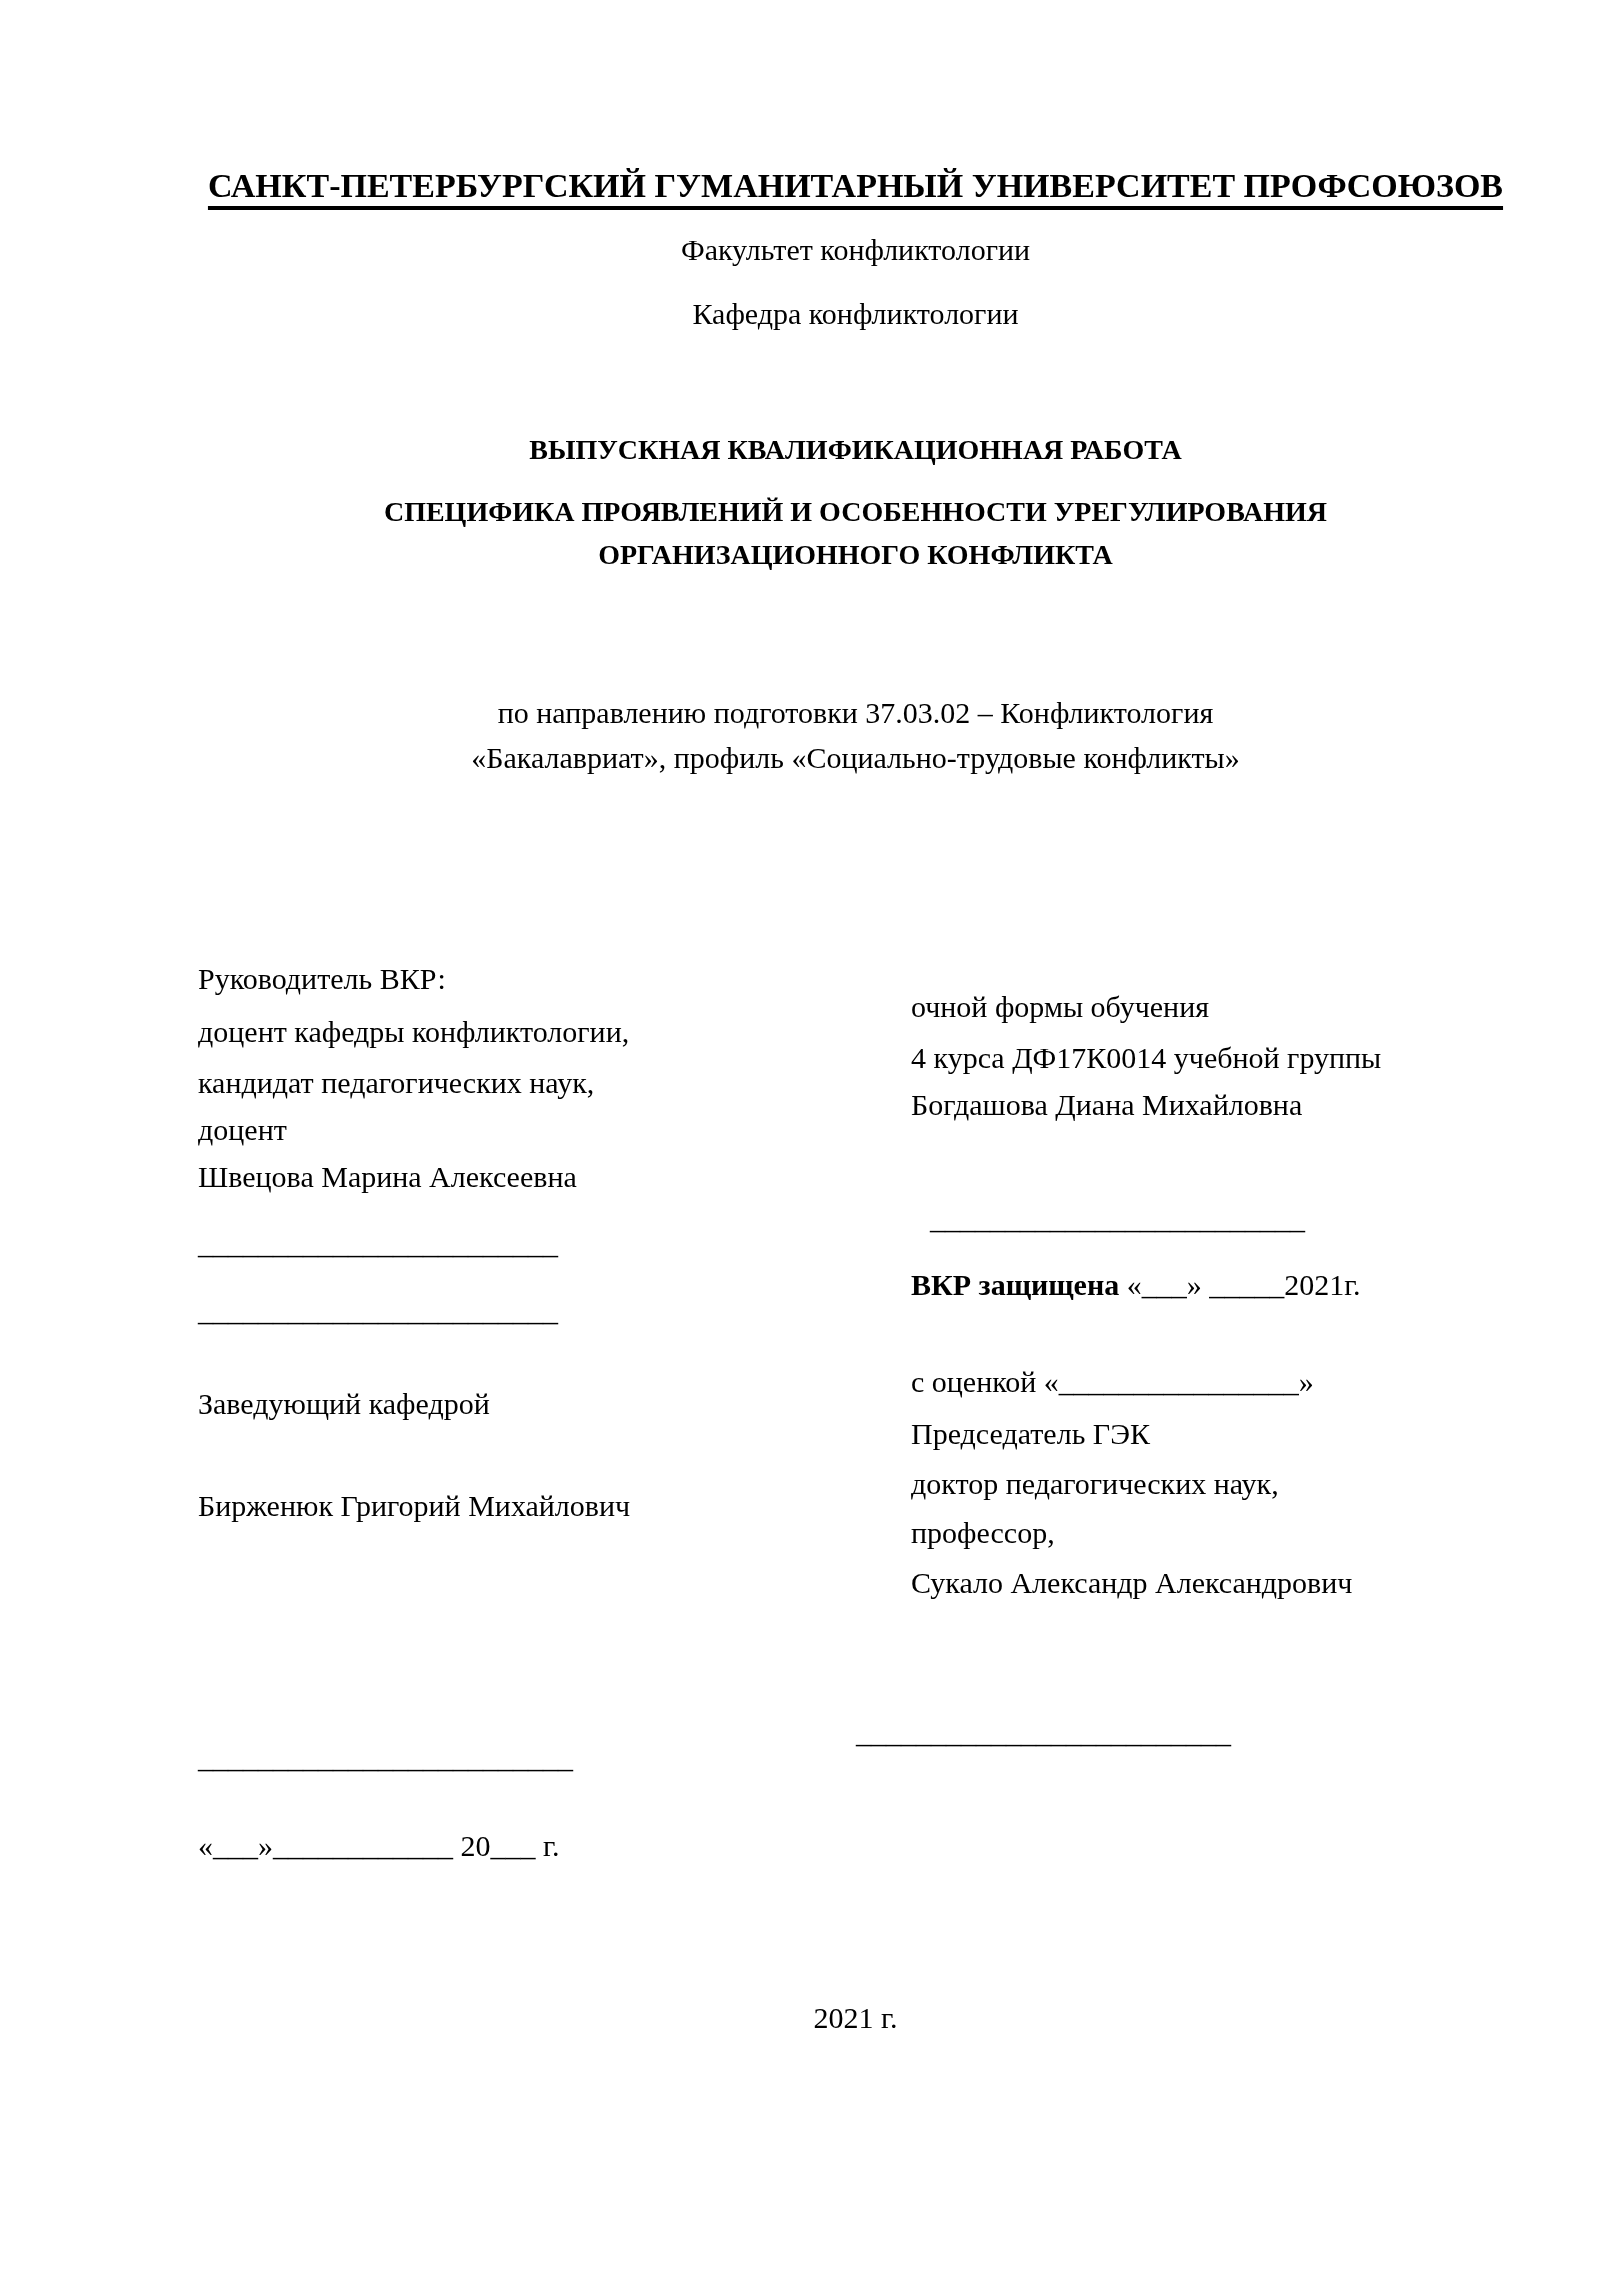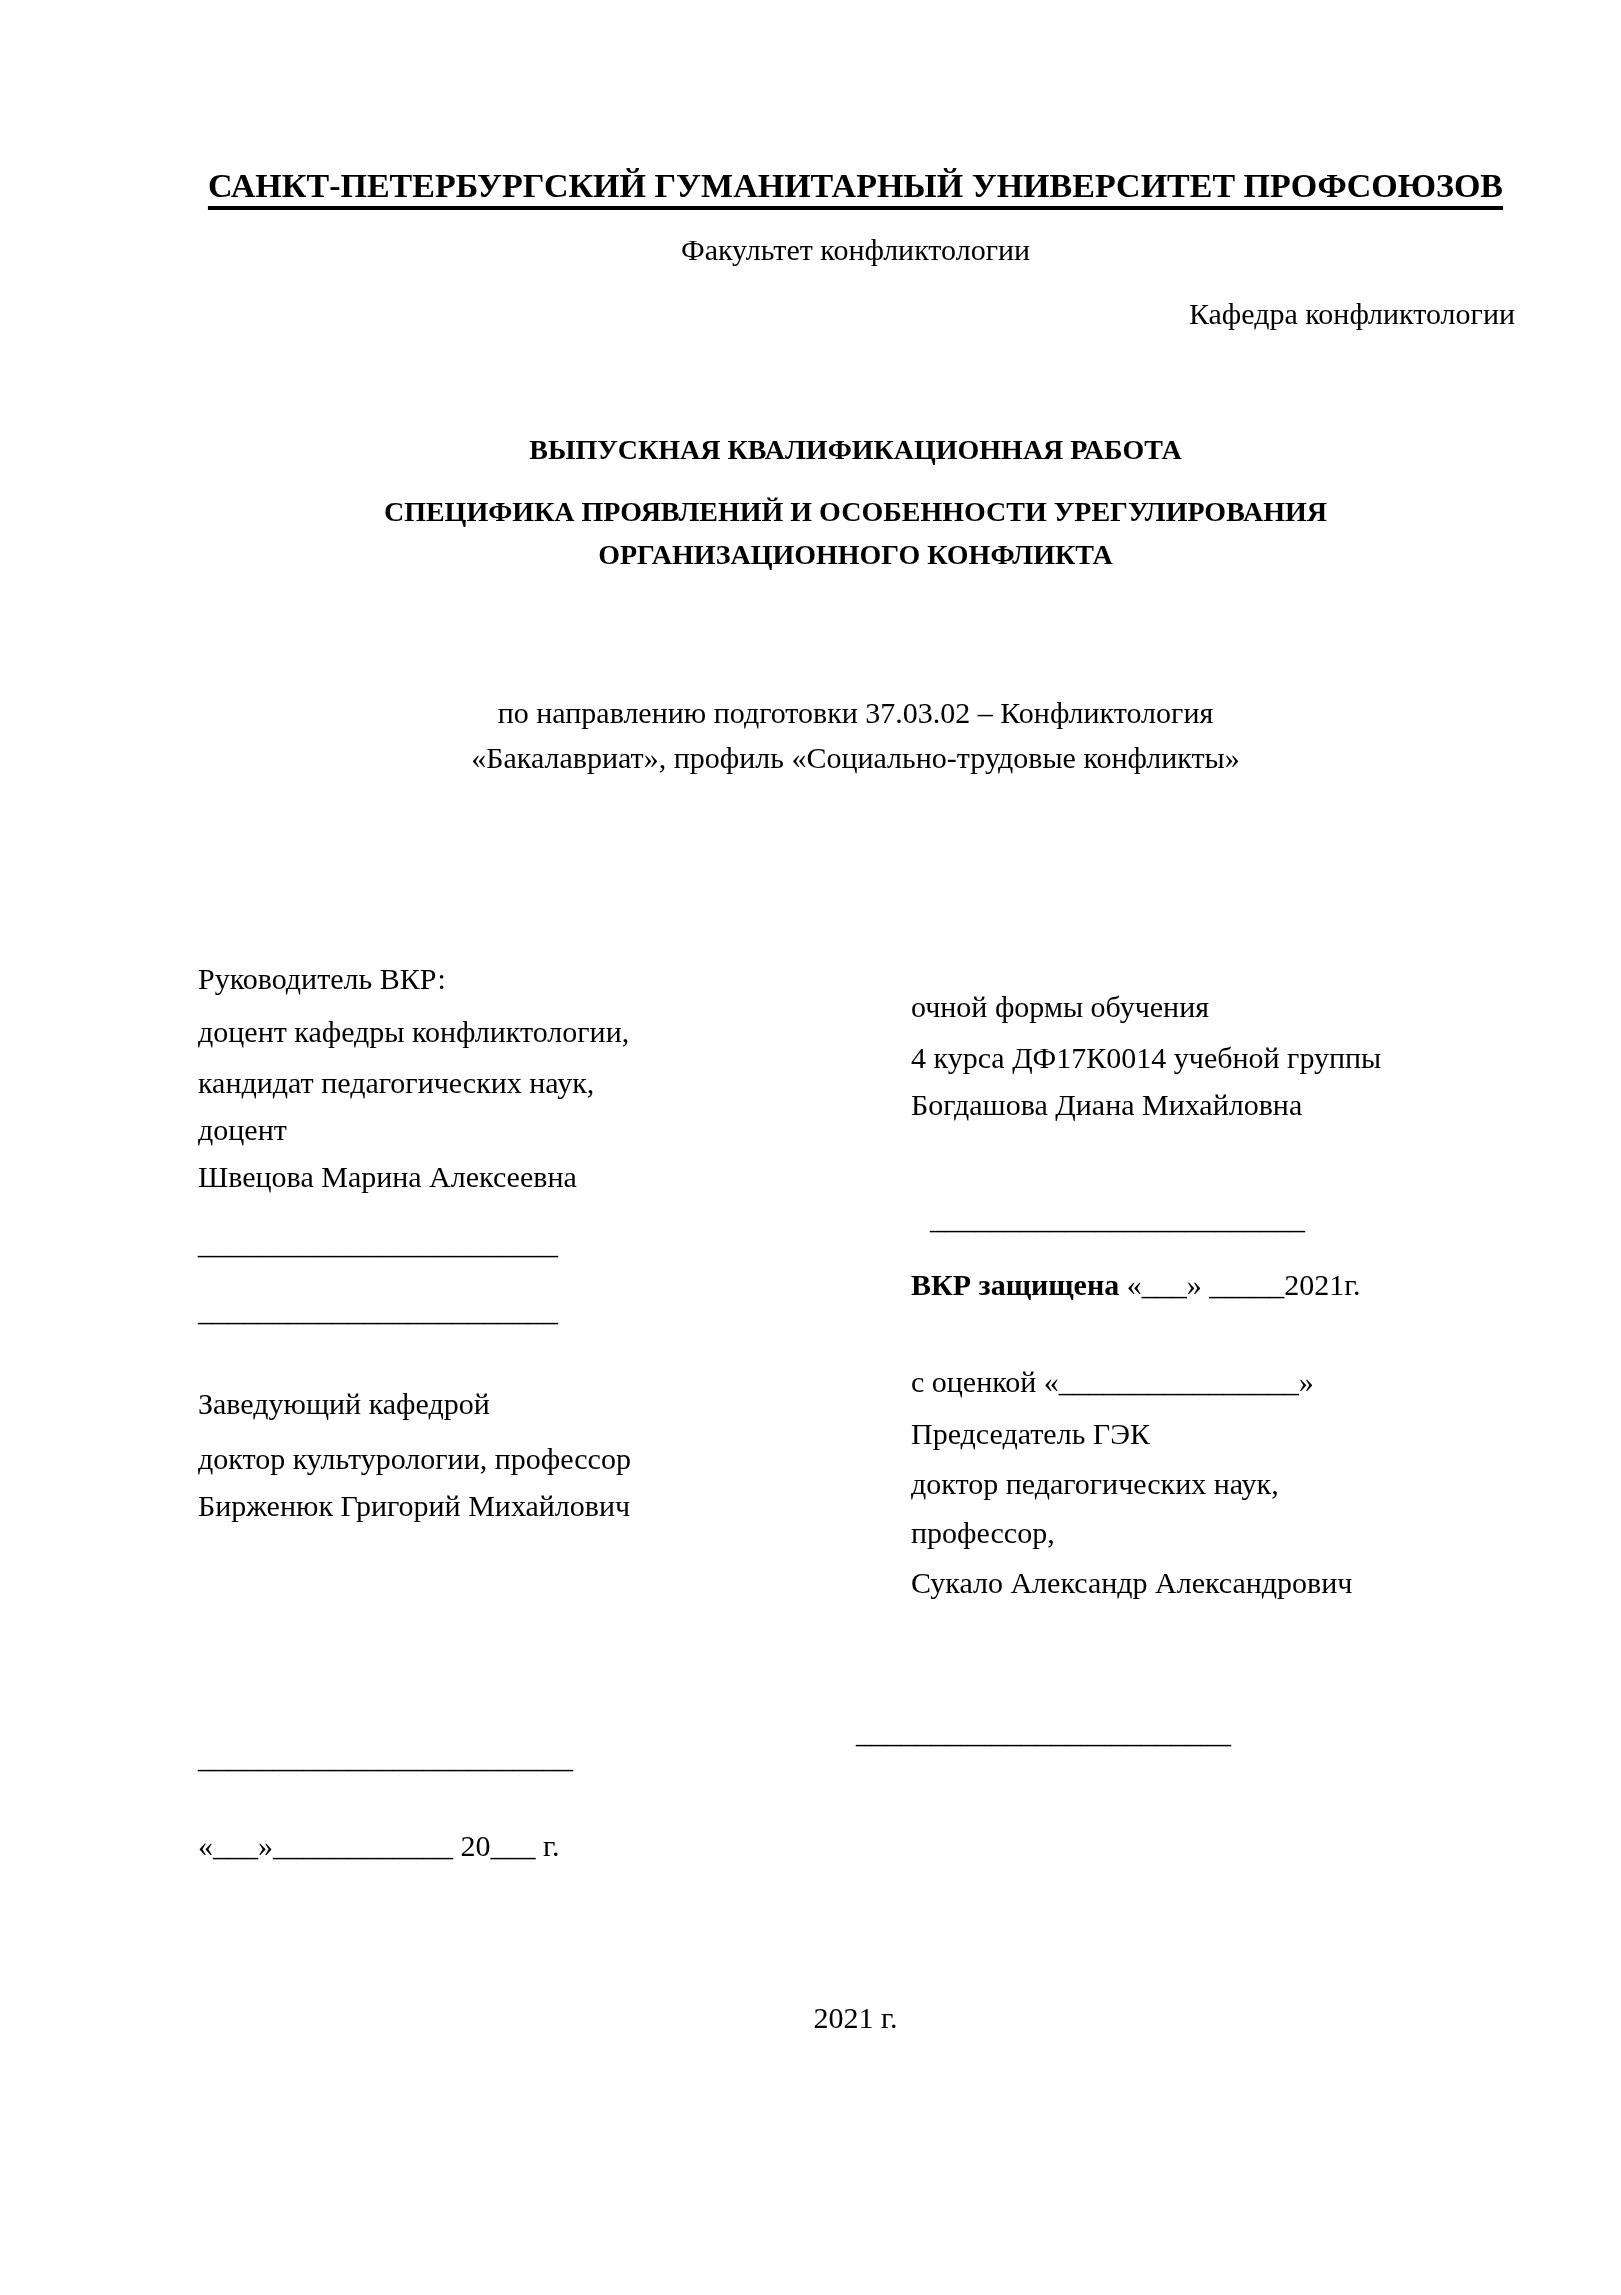--- a/index.html
+++ b/index.html
@@ -14,21 +14,21 @@
   }
   .line {
     position: absolute;
     left: 196px;
     right: 107px;
     font-size: 30px;
     line-height: 44px;
     white-space: nowrap;
   }
   .center { text-align: center; }
-  .right  { text-align: right; }
+  .right  { text-align: center; }
   .t-head {
     font-size: 34px;
     font-weight: bold;
     text-decoration: underline;
     text-decoration-thickness: 3.9px;
     text-underline-offset: 9.4px;
   }
   .t-title { font-size: 28px; font-weight: bold; }
   .col-l { left: 198px;  right: auto; width: 675px;  text-align: left; margin-top: 25px; }
   .col-r { left: 911px; right: auto; width: 675px;  text-align: left; }
@@ -63,21 +63,20 @@
   <div class="line col-r" style="top:1036px">4 курса ДФ17К0014 учебной группы</div>
   <div class="line col-r" style="top:1083px">Богдашова Диана Михайловна</div>
   <div class="line col-r" style="top:1197px; left:930px;">_________________________</div>
 
   <div class="line col-r" style="top:1263px">
     <span class="b">ВКР защищена</span><span> «___» _____2021г.</span>
   </div>
   <div class="line col-l" style="top:1357px">Заведующий кафедрой</div>
 
   <div class="line col-r" style="top:1360px">с оценкой «________________»</div>
-  <div class="line col-l" style="top:1412px">доктор культурологии, профессор</div>
   <div class="line col-l" style="top:1459px">Бирженюк Григорий Михайлович</div>
 
   <div class="line col-r" style="top:1412px">Председатель ГЭК</div>
   <div class="line col-r" style="top:1462px">доктор педагогических наук,</div>
   <div class="line col-r" style="top:1511px">профессор,</div>
   <div class="line col-r" style="top:1561px">Сукало Александр Александрович</div>
 
   <div class="line col-l" style="top:1711px">_________________________</div>
   <div class="line sig-br" style="top:1711px">_________________________</div>
   <div class="line col-l" style="top:1799px">«___»____________ 20___ г.</div>

